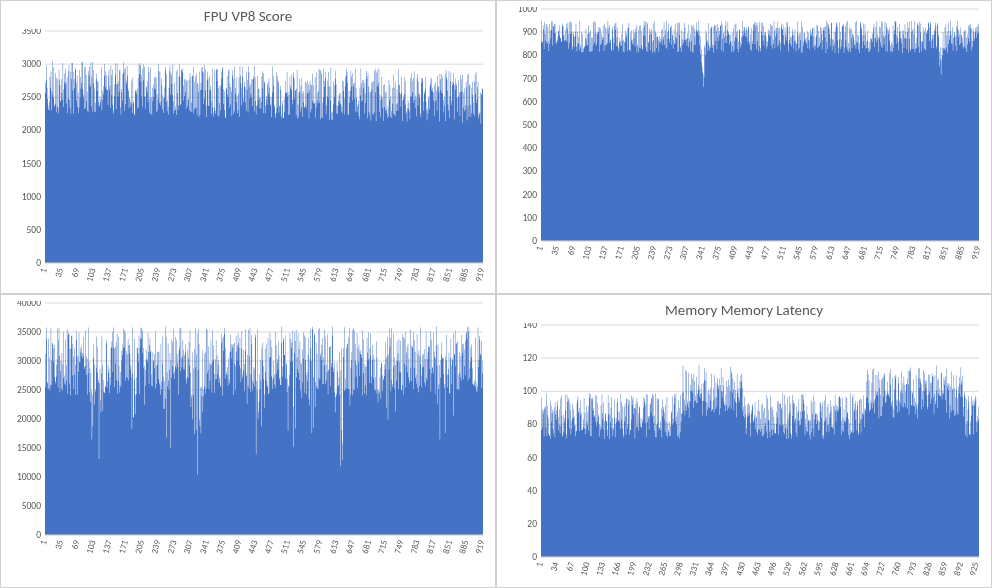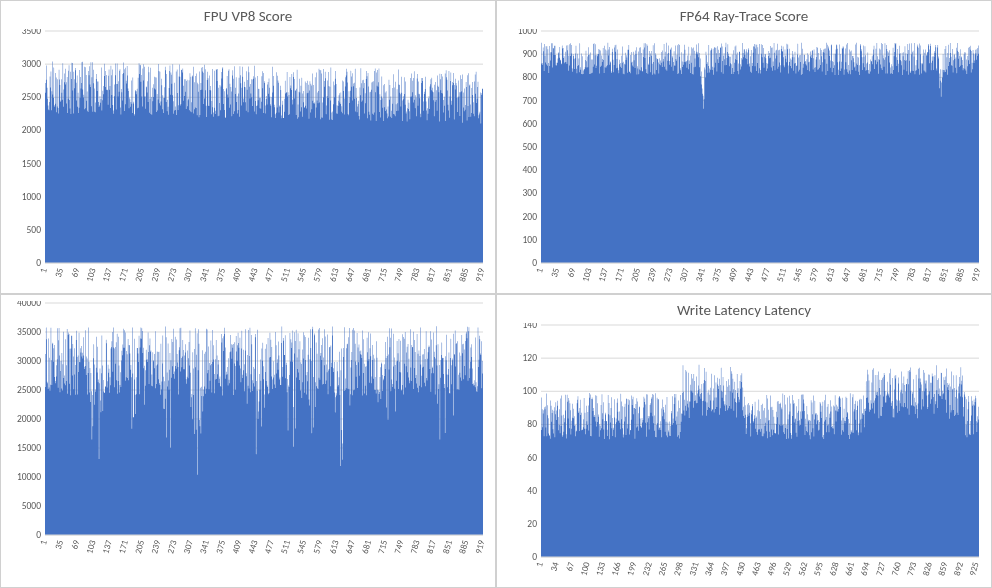--- a/index.html
+++ b/index.html
@@ -95,21 +95,20 @@
           <text x="0" y="0" class="xtick-text" text-anchor="end" transform="translate(396.5005440696409,240) rotate(-75)">749</text>
           <text x="0" y="0" class="xtick-text" text-anchor="end" transform="translate(412.7051142546246,240) rotate(-75)">783</text>
           <text x="0" y="0" class="xtick-text" text-anchor="end" transform="translate(428.90968443960827,240) rotate(-75)">817</text>
           <text x="0" y="0" class="xtick-text" text-anchor="end" transform="translate(445.1142546245919,240) rotate(-75)">851</text>
           <text x="0" y="0" class="xtick-text" text-anchor="end" transform="translate(461.31882480957563,240) rotate(-75)">885</text>
           <text x="0" y="0" class="xtick-text" text-anchor="end" transform="translate(477.52339499455934,240) rotate(-75)">919</text>
         </svg>
       </div>
   </div>
   <div class="cell">
-    <div class="title">FP64 Ray-Trace Score</div>
     <div class="plot">
         <svg width="482" height="262">
           <line x1="38" x2="476" y1="234" y2="234" class="grid-line"></line>
           <text x="34" y="237" text-anchor="end" class="tick-text">0</text>
           <line x1="38" x2="476" y1="210.8" y2="210.8" class="grid-line"></line>
           <text x="34" y="213.8" text-anchor="end" class="tick-text">100</text>
           <line x1="38" x2="476" y1="187.6" y2="187.6" class="grid-line"></line>
           <text x="34" y="190.6" text-anchor="end" class="tick-text">200</text>
           <line x1="38" x2="476" y1="164.4" y2="164.4" class="grid-line"></line>
           <text x="34" y="167.4" text-anchor="end" class="tick-text">300</text>
@@ -208,21 +207,21 @@
           <text x="0" y="0" class="xtick-text" text-anchor="end" transform="translate(396.5005440696409,240) rotate(-75)">749</text>
           <text x="0" y="0" class="xtick-text" text-anchor="end" transform="translate(412.7051142546246,240) rotate(-75)">783</text>
           <text x="0" y="0" class="xtick-text" text-anchor="end" transform="translate(428.90968443960827,240) rotate(-75)">817</text>
           <text x="0" y="0" class="xtick-text" text-anchor="end" transform="translate(445.1142546245919,240) rotate(-75)">851</text>
           <text x="0" y="0" class="xtick-text" text-anchor="end" transform="translate(461.31882480957563,240) rotate(-75)">885</text>
           <text x="0" y="0" class="xtick-text" text-anchor="end" transform="translate(477.52339499455934,240) rotate(-75)">919</text>
         </svg>
       </div>
   </div>
   <div class="cell">
-    <div class="title">Write Latency Latency</div>
+    <div class="title">Memory Memory Latency</div>
     <div class="plot">
         <svg width="482" height="262">
           <line x1="38" x2="476" y1="234" y2="234" class="grid-line"></line>
           <text x="34" y="237" text-anchor="end" class="tick-text">0</text>
           <line x1="38" x2="476" y1="200.85714285714286" y2="200.85714285714286" class="grid-line"></line>
           <text x="34" y="203.85714285714286" text-anchor="end" class="tick-text">20</text>
           <line x1="38" x2="476" y1="167.71428571428572" y2="167.71428571428572" class="grid-line"></line>
           <text x="34" y="170.71428571428572" text-anchor="end" class="tick-text">40</text>
           <line x1="38" x2="476" y1="134.57142857142858" y2="134.57142857142858" class="grid-line"></line>
           <text x="34" y="137.57142857142858" text-anchor="end" class="tick-text">60</text>

